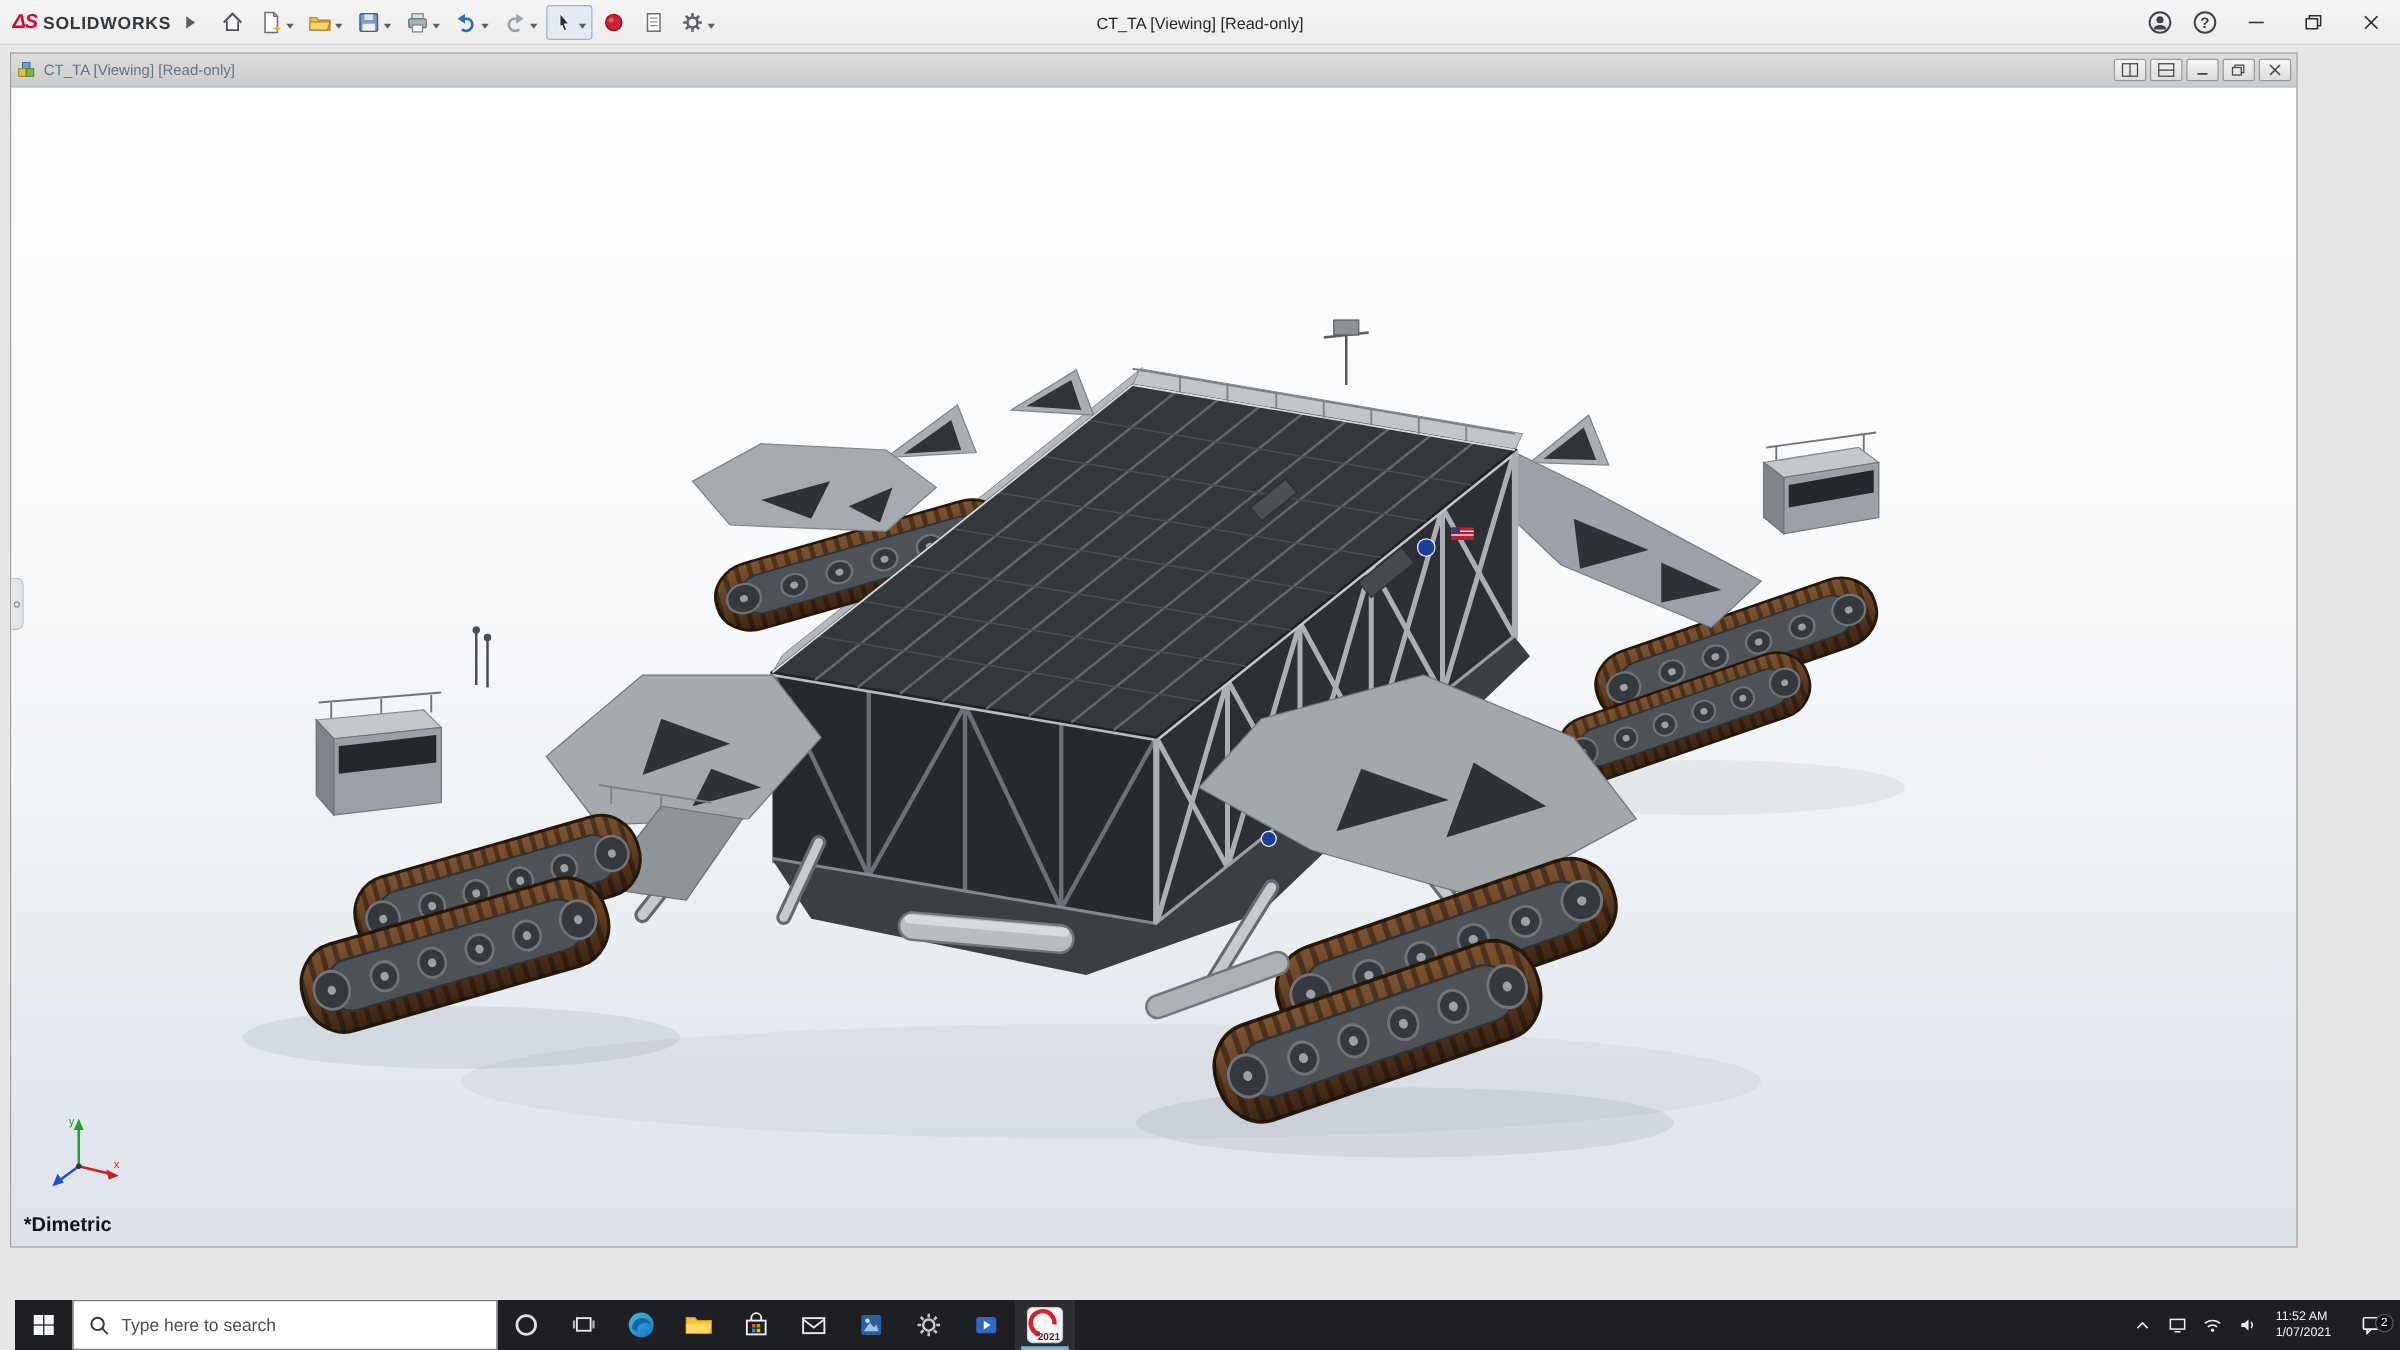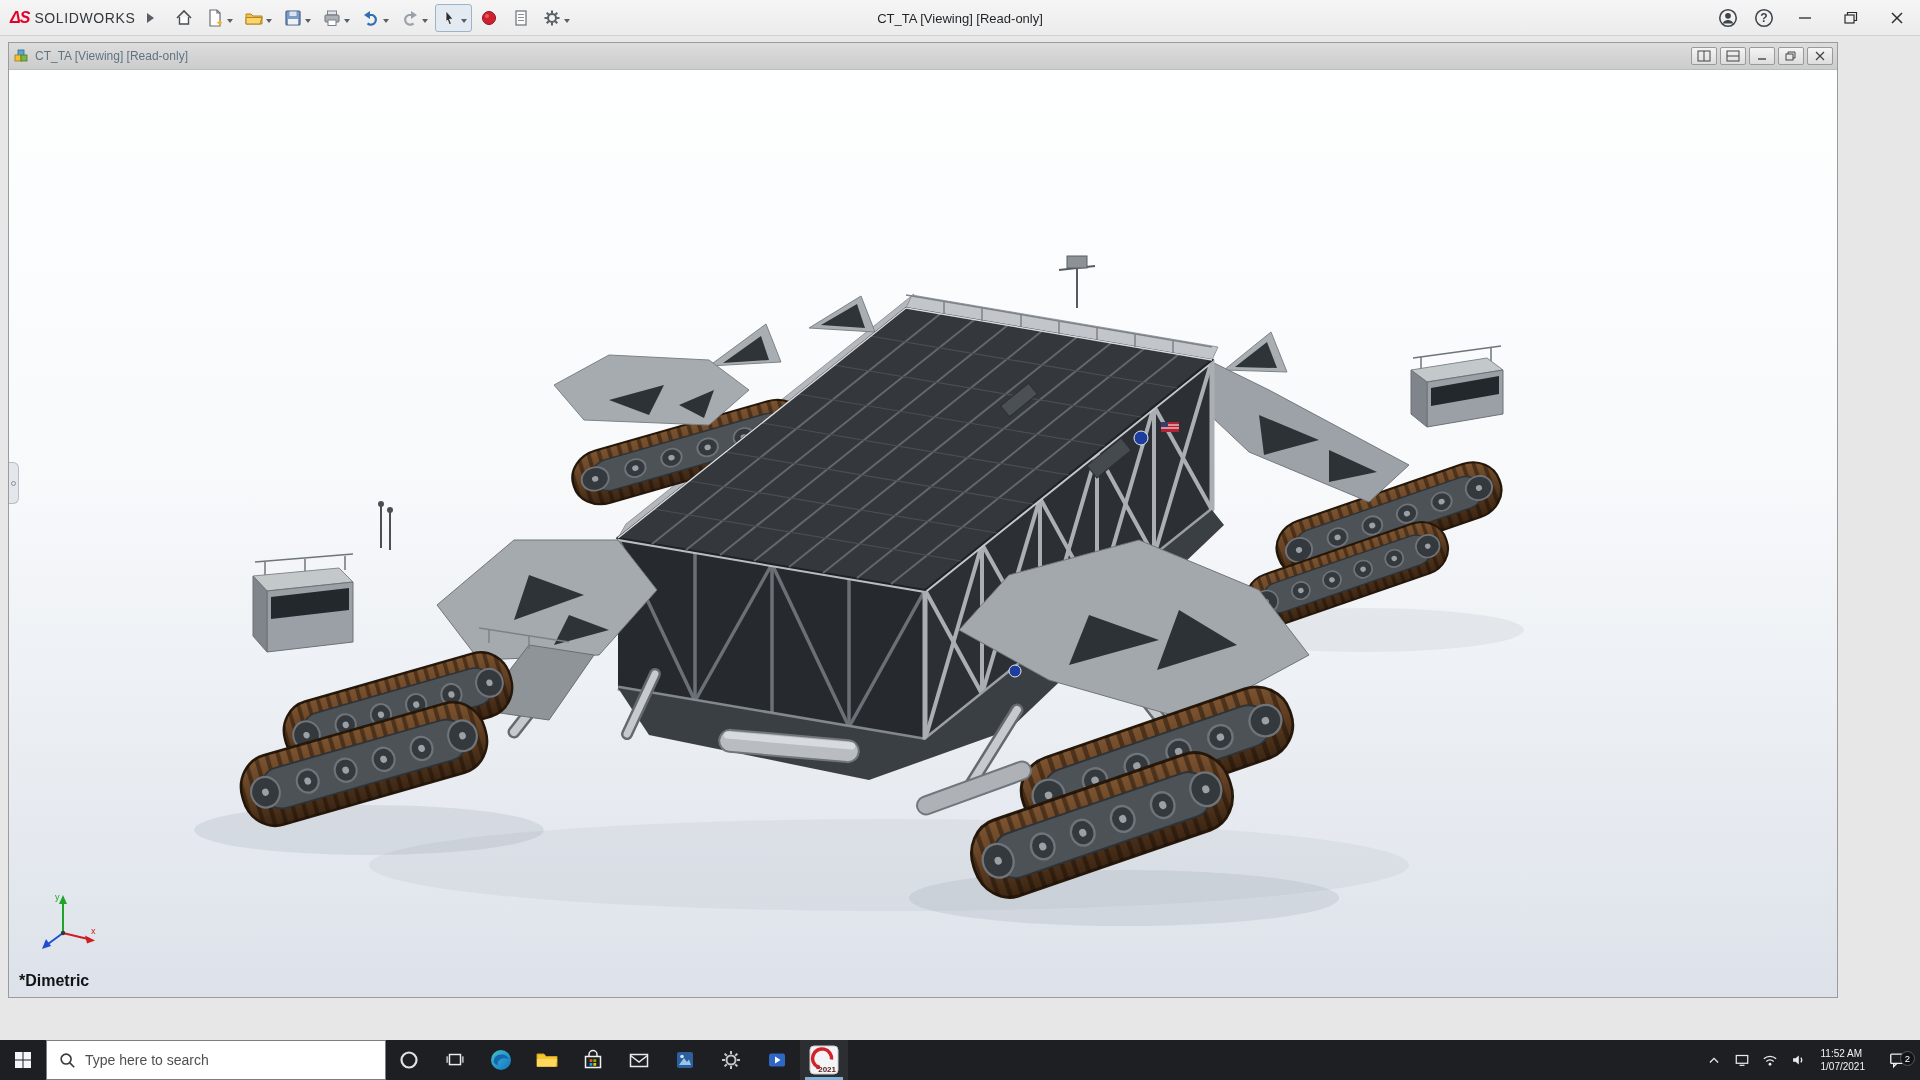--- a/index.html
+++ b/index.html
@@ -5,21 +5,21 @@
   * { margin:0; padding:0; box-sizing:border-box; }
   html,body { width:1920px; height:1080px; overflow:hidden;
               font-family:"Liberation Sans", sans-serif; background:#e7e7e7; }
 
   
   .titlebar { position:absolute; top:0; left:0; right:0; height:36px;
               background:linear-gradient(#f5f5f6,#ececed);
               border-bottom:1px solid #d2d2d2; display:flex; align-items:center; z-index:30; }
   .brand { display:flex; align-items:center; gap:5px; padding:0 8px 0 10px; }
   .brand-mark { color:#e4002b; font-weight:bold; font-size:16px; font-style:italic; letter-spacing:-1px; }
-  .brand-text { font-weight:normal; font-size:14px; color:#33383c; letter-spacing:.6px; }
+  .brand-text { font-weight:bold; font-size:14px; color:#33383c; letter-spacing:.6px; }
   .expand-arrow { width:16px; height:22px; display:flex; align-items:center; justify-content:center; }
   .tri-right { width:0; height:0; border:5px solid transparent; border-left:7px solid #5a5f64; margin-left:4px; }
   .tb-group { display:flex; align-items:center; margin-left:10px; gap:2px; position:relative; z-index:2; }
   .tb-btn { height:28px; min-width:30px; padding:0 3px; display:flex; align-items:center; justify-content:center; border-radius:3px; border:1px solid transparent; }
   .tb-btn.active { background:#e4eaf1; border:1px solid #9db3c8; }
   .caret { width:0; height:0; border:3.5px solid transparent; border-top:4.5px solid #5a5f64; margin:10px 1px 0 2px; }
   .tb-title { position:absolute; left:0; right:0; top:0; height:36px; display:flex; align-items:center; justify-content:center;
               font-size:13px; color:#1f2326; z-index:1; }
   .tb-right { margin-left:auto; display:flex; align-items:center; height:100%; position:relative; z-index:2; }
   .tb-circle-btn { width:36px; height:30px; display:flex; align-items:center; justify-content:center; }
@@ -41,21 +41,21 @@
               border-top:1px solid #bdbdbd; overflow:hidden; }
   .scene { position:absolute; inset:0; }
   .view-label { position:absolute; left:10px; bottom:7px; font-size:16px; font-weight:bold; color:#101215; }
   .triad { position:absolute; left:20px; bottom:38px; }
   .splitter { position:absolute; left:0; top:392px; width:10px; height:42px; background:#e3e6ea;
               border:1px solid #b7bcc2; border-left:none; border-radius:0 6px 6px 0;
               display:flex; align-items:center; justify-content:center; }
   .splitter i { width:5px; height:5px; border:1px solid #8a9097; border-radius:50%; display:block; }
 
   
-  .taskbar { position:absolute; bottom:0; left:0; right:0; height:40px; background:#1d1f23;
+  .taskbar { position:absolute; bottom:0; left:12px; right:0; height:40px; background:#1d1f23;
              display:flex; align-items:stretch; z-index:40; }
   .tk-btn { width:46px; display:flex; align-items:center; justify-content:center; }
   .tk-search { width:340px; background:#ffffff; border:1px solid #7e7e7e; display:flex; align-items:center;
                gap:9px; padding:0 11px; }
   .tk-search input { border:none; outline:none; flex:1; font-size:14px; color:#333;
                      font-family:"Liberation Sans",sans-serif; background:transparent; }
   .tk-search input::placeholder { color:#4f4f4f; opacity:1; }
   .tk-sw { width:48px; position:relative; display:flex; align-items:center; justify-content:center;
            background:rgba(255,255,255,.07); }
   .tk-sw .underline { position:absolute; bottom:0; left:5px; right:5px; height:3px; background:#7fb2d9; }

